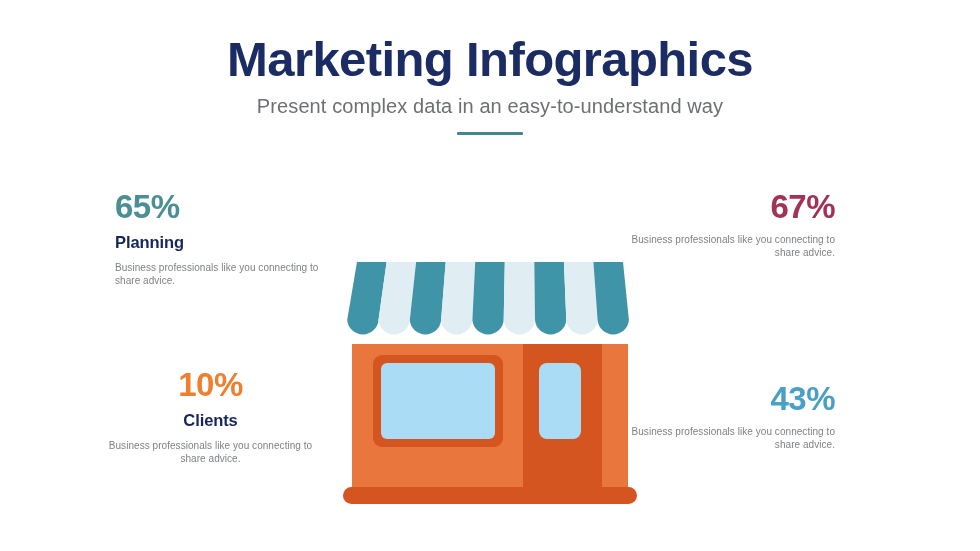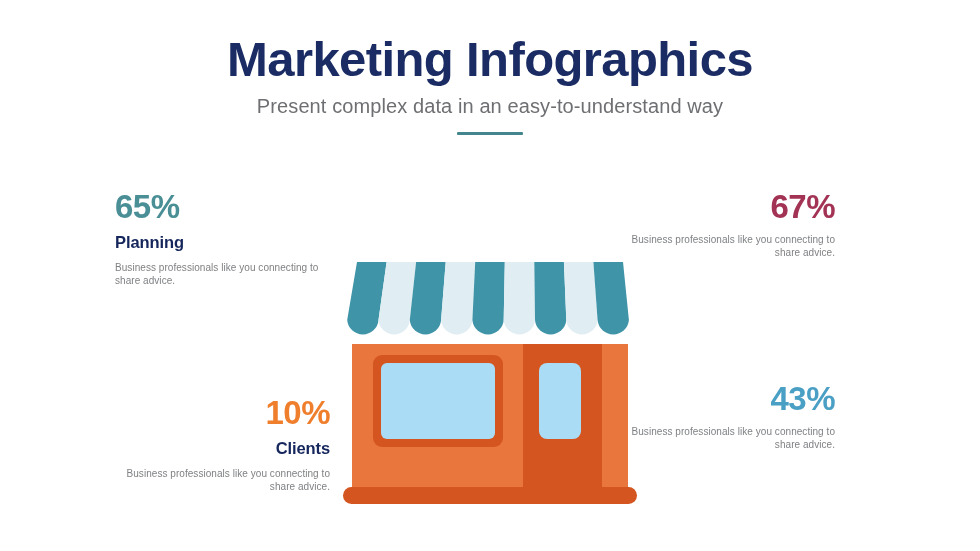--- a/index.html
+++ b/index.html
@@ -54,21 +54,21 @@
     margin: 14px auto 0 auto;
     border-radius: 1px;
   }
 
   
   .stat {
     position: absolute;
     width: 215px;
   }
   .stat-tl { left: 115px; top: 190px;  text-align: left; }
-  .stat-bl { left: 115px; top: 368px;  text-align: right; margin-top: 28px; }
+  .stat-bl { left: 103px; top: 368px;  text-align: center; }
   .stat-tr { left: 620px; top: 190px;  text-align: right; }
   .stat-br { left: 620px; top: 368px;  text-align: right; }
 
   .stat-pct {
     font-size: 33px;
     font-weight: bold;
     line-height: 1.02;
     letter-spacing: -0.5px;
     margin: 0;
   }

